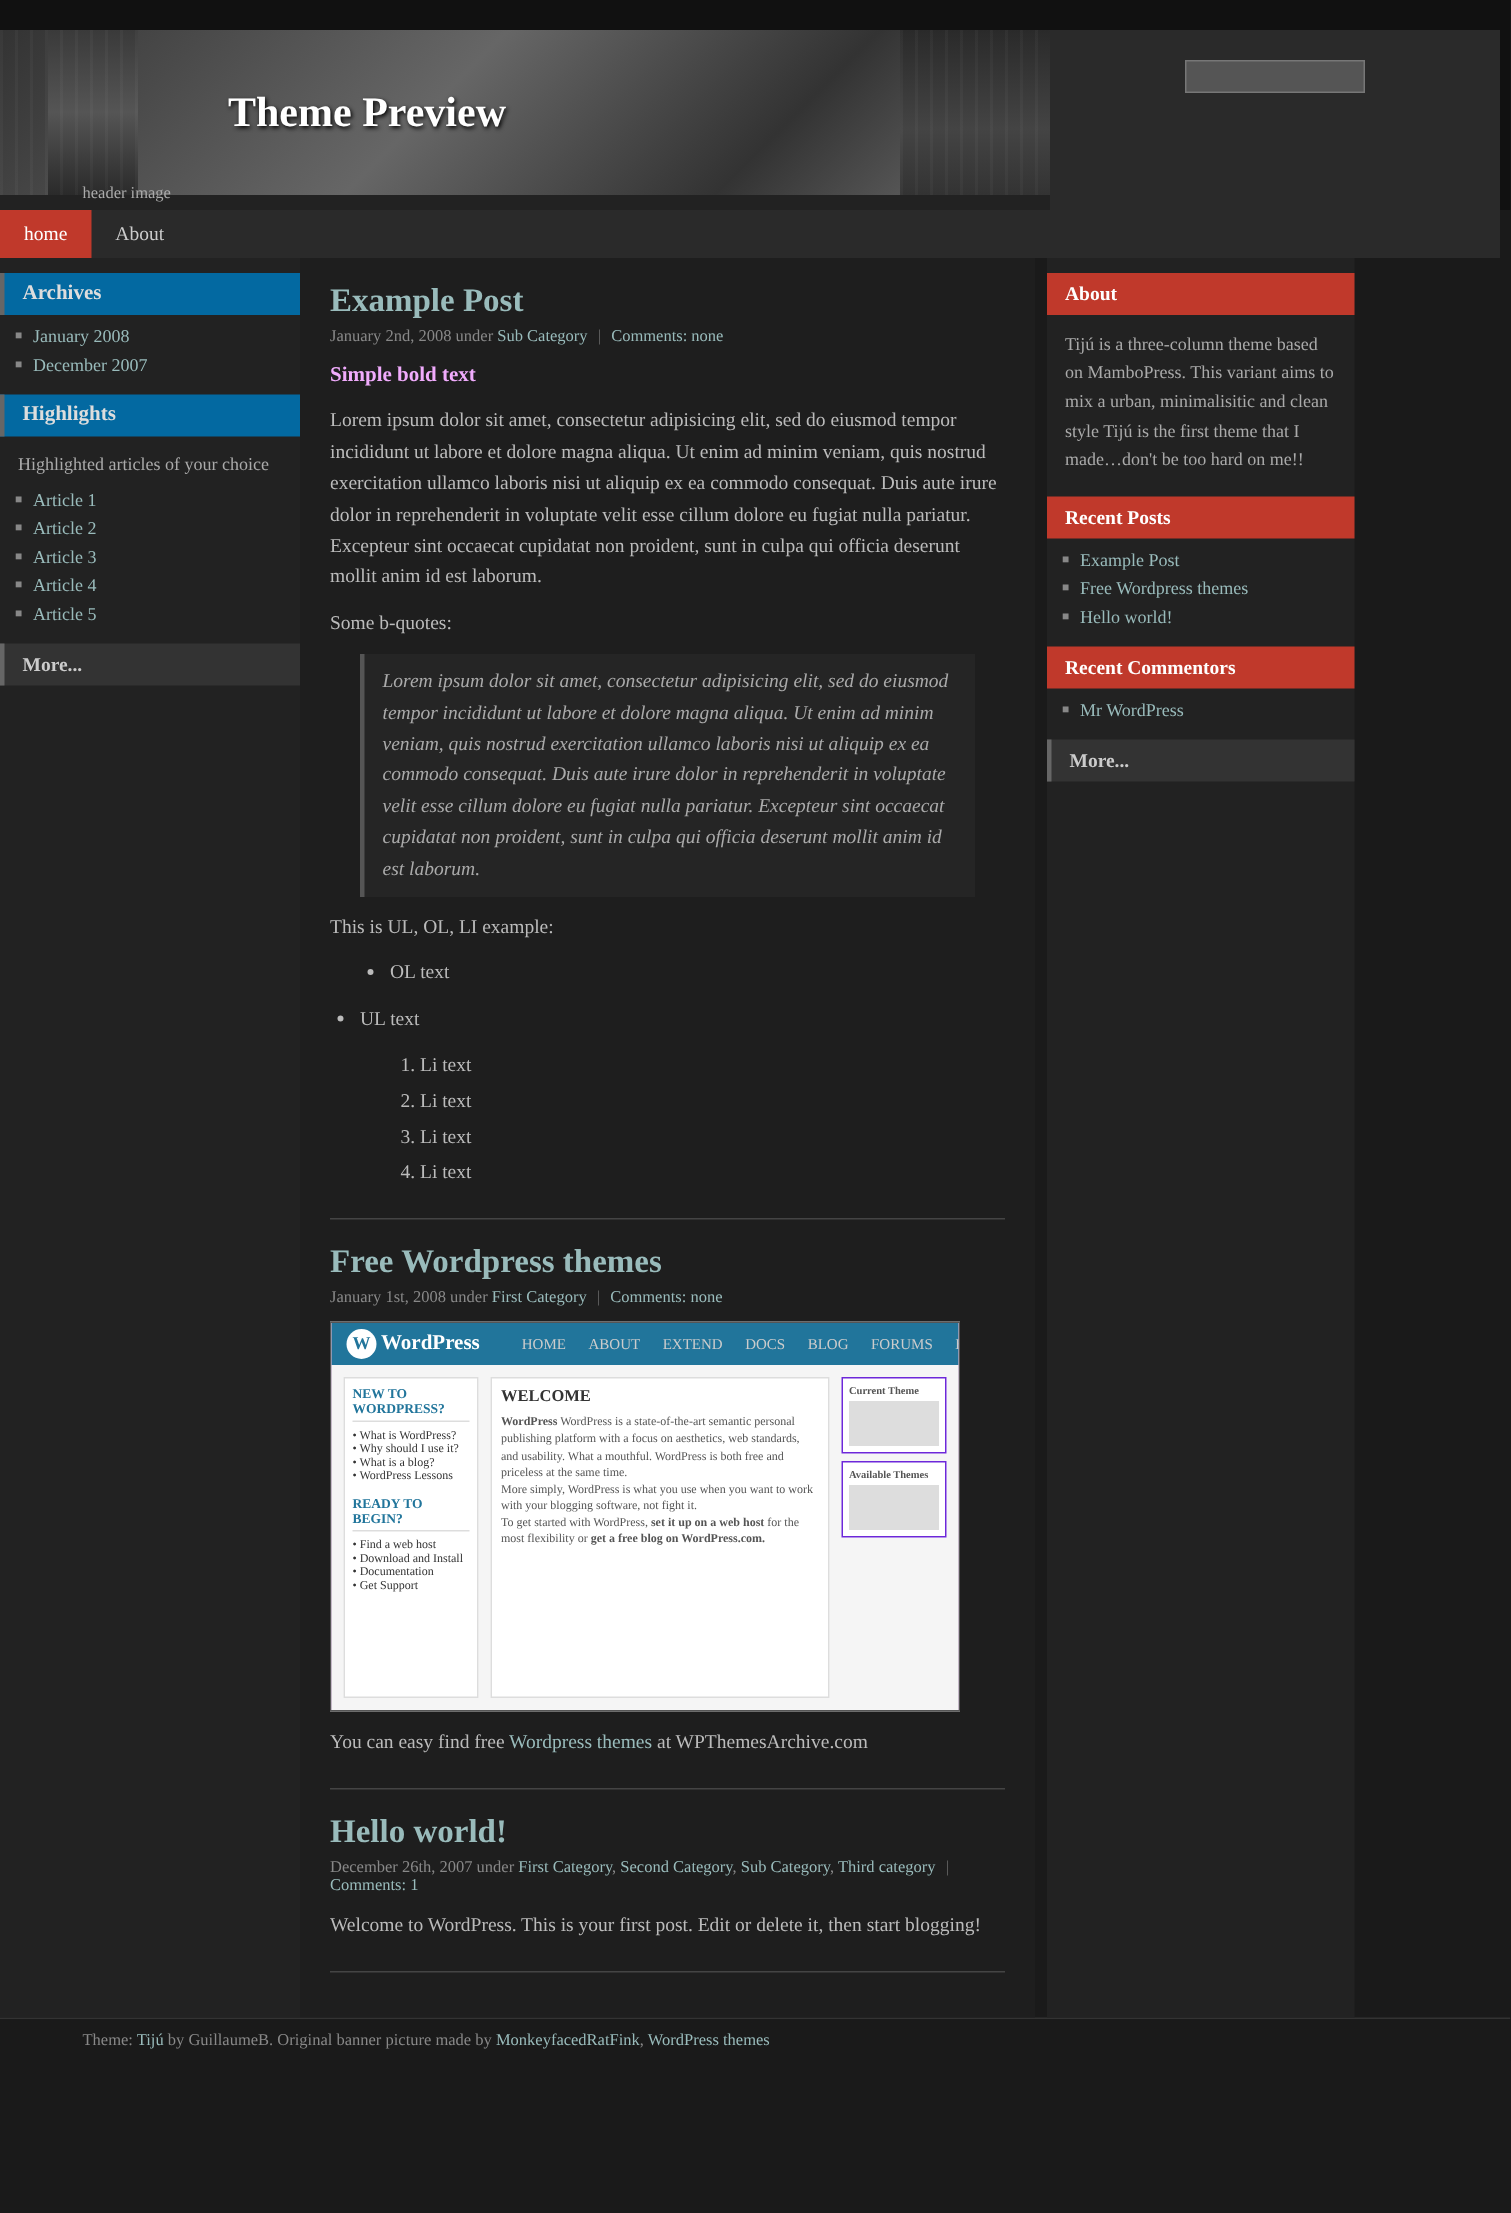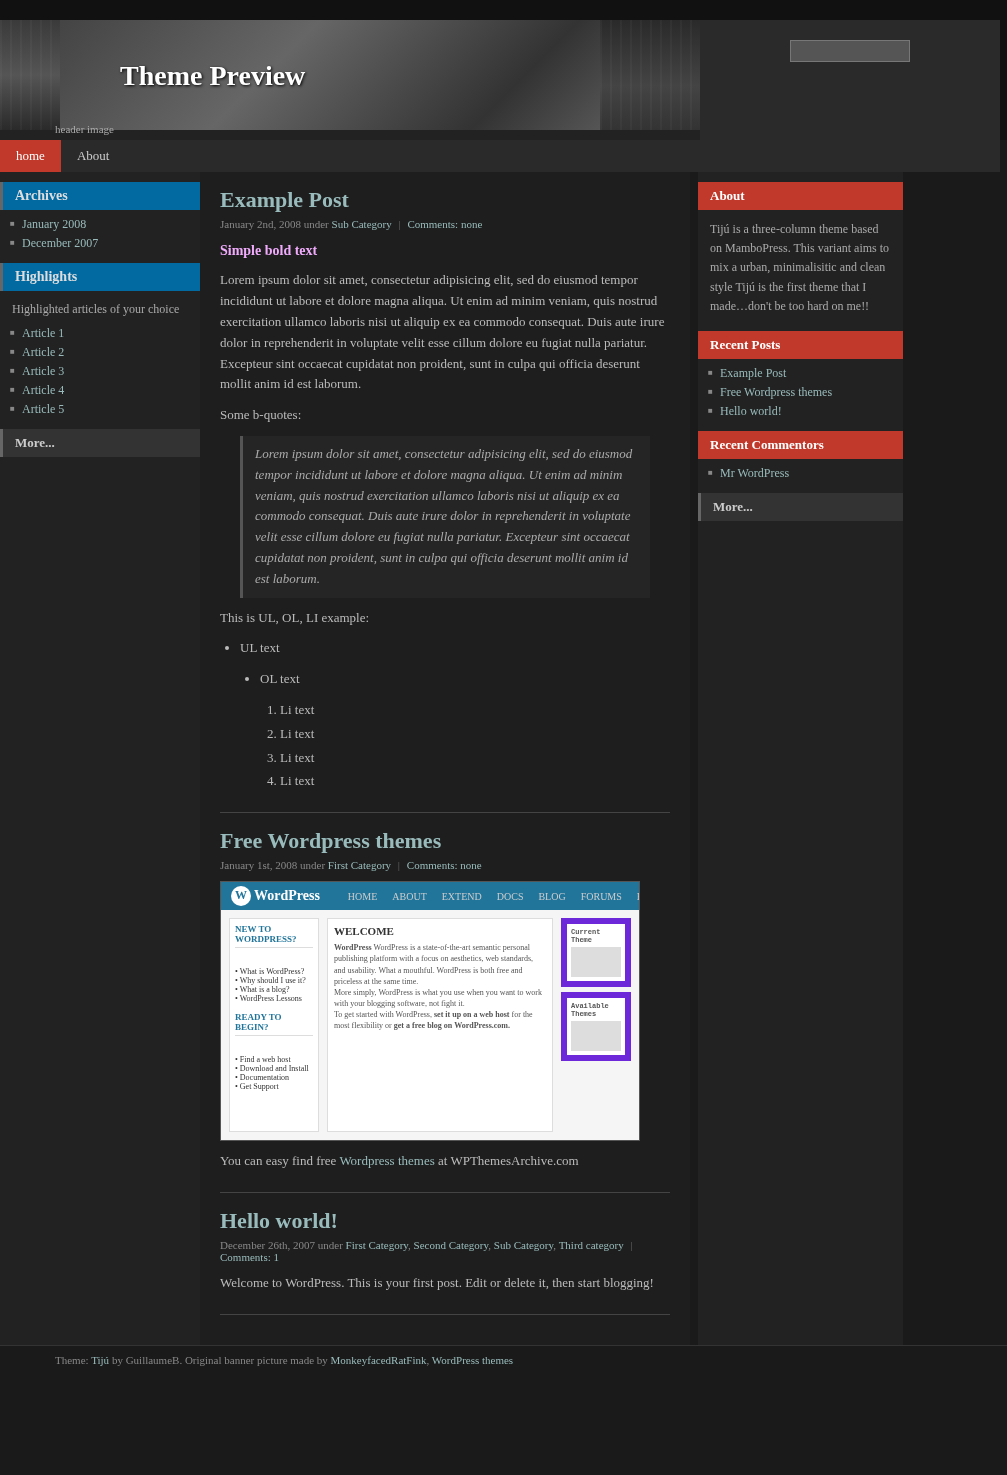--- a/index.html
+++ b/index.html
@@ -32,20 +32,21 @@
       overflow: hidden;
     }
     #header-banner {
       width: 700px;
       height: 110px;
       background: linear-gradient(135deg, #333 0%, #555 30%, #222 60%, #444 100%);
       display: flex;
       align-items: center;
       justify-content: center;
       position: relative;
+      padding-left: 32px;
     }
     #header-banner-title {
       font-size: 28px;
       font-weight: bold;
       color: #fff;
       text-shadow: 1px 1px 3px #000;
       position: absolute;
       left: 60px;
       top: 40px;
     }
@@ -317,21 +318,21 @@
       border: 1px solid #ddd;
       padding: 5px;
       font-size: 8px;
       color: #333;
     }
     .wp-left-nav h4 {
       font-size: 9px;
       color: #21759b;
       border-bottom: 1px solid #ddd;
       padding-bottom: 3px;
-      margin-bottom: 19px;
+      margin-bottom: 4px;
     }
     .wp-main {
       flex: 1;
       background: #fff;
       border: 1px solid #ddd;
       padding: 6px;
       font-size: 8px;
     }
     .wp-main h3 {
       font-size: 11px;
@@ -344,25 +345,24 @@
       font-size: 8px;
     }
     .wp-right-side {
       width: 70px;
       display: flex;
       flex-direction: column;
       gap: 5px;
     }
     .wp-widget {
       background: #fff;
-      border: 6px solid #6d28d9;
+      border: 1px solid #6d28d9;
       padding: 4px;
       font-size: 7px;
       color: #555;
-      font-family: Liberation Mono, monospace;
     }
 
     .post-divider {
       border: none;
       border-top: 1px solid #444;
       margin: 15px 0;
     }
 
     
     #right-sidebar {
@@ -534,25 +534,25 @@
           <a href="#">Sub Category</a>
           <span class="sep">|</span>
           <a href="#">Comments: none</a>
         </div>
         <div class="post-body">
           <h3>Simple bold text</h3>
           <p>Lorem ipsum dolor sit amet, consectetur adipisicing elit, sed do eiusmod tempor incididunt ut labore et dolore magna aliqua. Ut enim ad minim veniam, quis nostrud exercitation ullamco laboris nisi ut aliquip ex ea commodo consequat. Duis aute irure dolor in reprehenderit in voluptate velit esse cillum dolore eu fugiat nulla pariatur. Excepteur sint occaecat cupidatat non proident, sunt in culpa qui officia deserunt mollit anim id est laborum.</p>
           <p>Some b-quotes:</p>
           <blockquote>Lorem ipsum dolor sit amet, consectetur adipisicing elit, sed do eiusmod tempor incididunt ut labore et dolore magna aliqua. Ut enim ad minim veniam, quis nostrud exercitation ullamco laboris nisi ut aliquip ex ea commodo consequat. Duis aute irure dolor in reprehenderit in voluptate velit esse cillum dolore eu fugiat nulla pariatur. Excepteur sint occaecat cupidatat non proident, sunt in culpa qui officia deserunt mollit anim id est laborum.</blockquote>
           <p>This is UL, OL, LI example:</p>
+          <ul style="margin-left:40px;">
+            <li>OL text</li>
+          </ul>
           <ul>
             <li>UL text</li>
-          </ul>
-          <ul style="margin-left:40px;">
-            <li>OL text</li>
           </ul>
           <ol style="margin-left:60px;">
             <li>Li text</li>
             <li>Li text</li>
             <li>Li text</li>
             <li>Li text</li>
           </ol>
         </div>
       </div>
 

